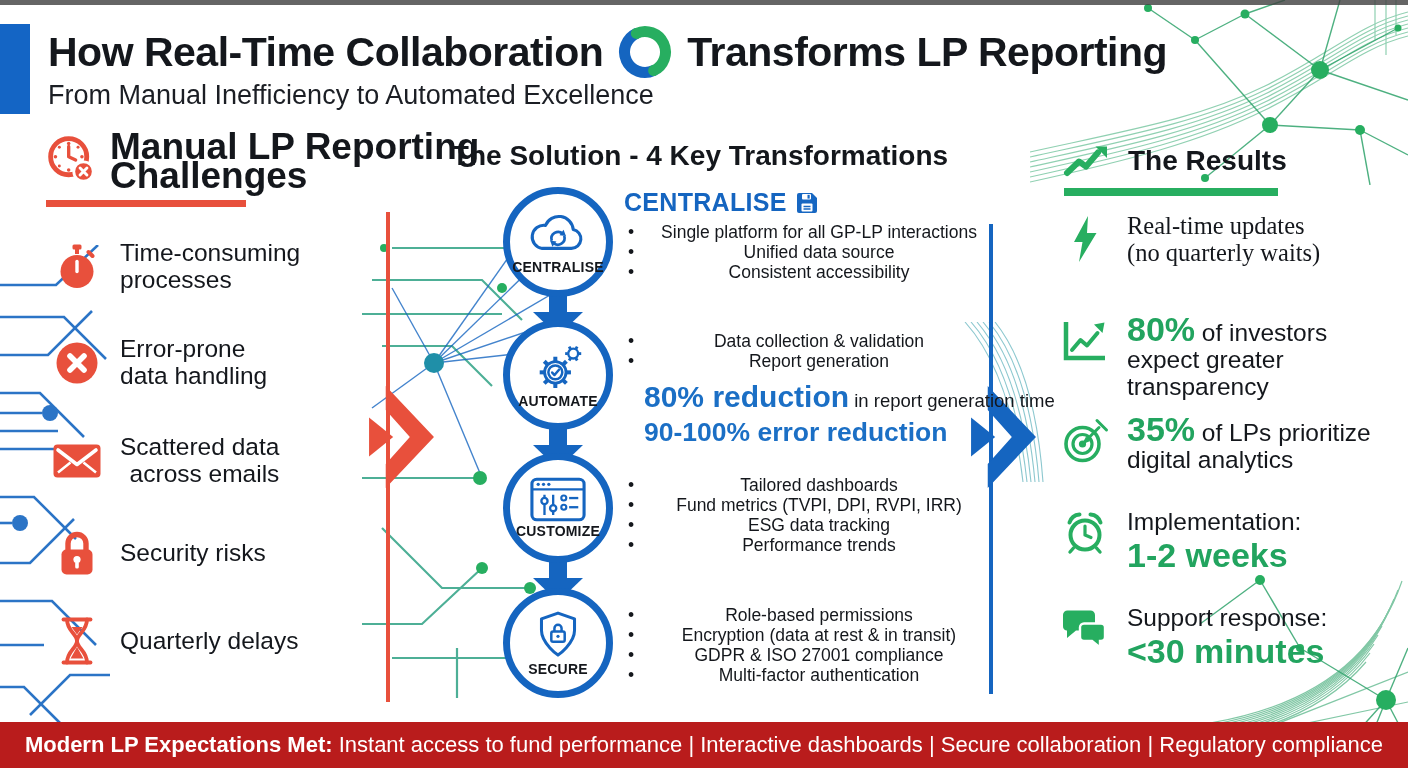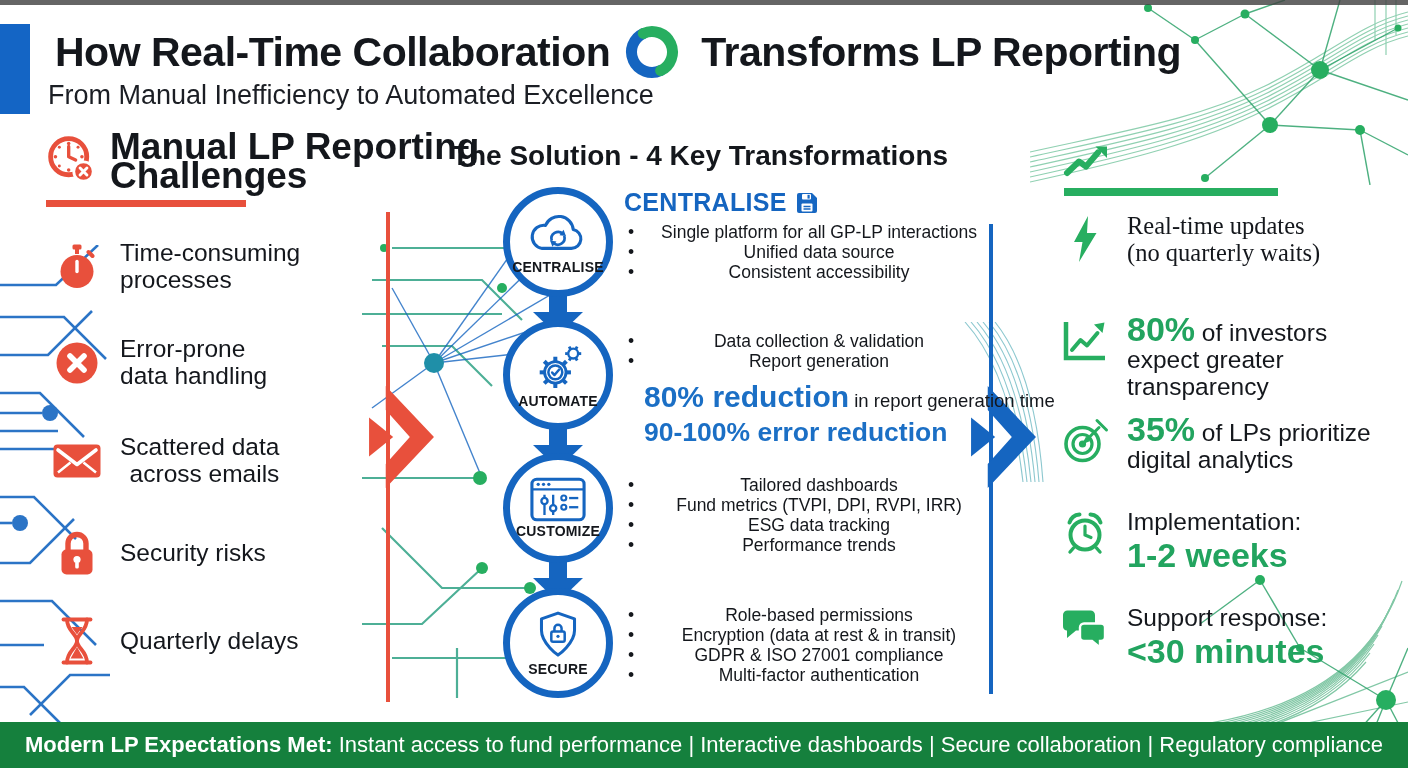--- a/index.html
+++ b/index.html
@@ -3,21 +3,21 @@
 <meta charset="utf-8">
 <style>
   html,body{margin:0;padding:0;background:#e9e9e9;}
   .stage{position:relative;width:1408px;height:768px;background:#ffffff;overflow:hidden;
          font-family:"Liberation Sans",sans-serif;color:#14171c;}
   svg{display:block;}
   
   .top-strip{position:absolute;left:0;top:0;width:1408px;height:5px;background:#3f3f3f;opacity:.8;z-index:7;}
   .accent-rect{position:absolute;left:0;top:24px;width:30px;height:90px;background:#1465C5;z-index:6;}
   .title-row{position:absolute;left:48px;top:24px;display:flex;align-items:center;gap:14px;z-index:6;}
-  .title-row span{font-size:41px;font-weight:700;letter-spacing:-.5px;white-space:nowrap;margin-left:7px;}
+  .title-row span{font-size:41px;font-weight:700;letter-spacing:-.5px;white-space:nowrap;}
   .subtitle{position:absolute;left:48px;top:80px;font-size:27px;color:#1b1e24;z-index:6;white-space:nowrap;}
   
   .chal-head{position:absolute;left:46px;top:132px;display:flex;gap:14px;align-items:flex-start;z-index:6;}
   .chal-title{font-size:37px;font-weight:700;line-height:29px;white-space:pre-line;}
   .chal-underline{position:absolute;left:46px;top:200px;width:200px;height:7px;background:#E8503C;z-index:6;}
   .chal-item{position:absolute;left:52px;display:flex;gap:18px;align-items:center;z-index:6;}
   .chal-item .txt{font-size:24.5px;line-height:26.5px;white-space:pre-line;}
   .icn{width:50px;display:flex;justify-content:center;flex:none;}
   
   .sol-title{position:absolute;left:440px;top:140px;width:520px;text-align:center;
@@ -41,21 +41,21 @@
   .res-underline{position:absolute;left:1064px;top:188px;width:214px;height:8px;background:#27AE60;z-index:6;}
   .res-item{position:absolute;left:1060px;display:flex;gap:17px;align-items:flex-start;z-index:6;}
   .res-item .rtxt{font-size:24.5px;line-height:27px;white-space:pre-line;}
   .rnum{font-size:34px;font-weight:700;color:#22A45F;}
   .rbig{font-size:34px;font-weight:700;color:#22A45F;line-height:36px;margin-top:2px;white-space:pre;}
   .ricn{width:50px;display:flex;justify-content:center;flex:none;margin-top:2px;}
   
   .vline{position:absolute;width:3.5px;z-index:1;}
   .chev{position:absolute;z-index:2;}
   
-  .footer{position:absolute;left:0;top:722px;width:1408px;height:46px;background:#15803d;z-index:7;
+  .footer{position:absolute;left:0;top:722px;width:1408px;height:46px;background:#b91c1c;z-index:7;
           display:flex;align-items:center;justify-content:center;color:#fff;font-size:22px;white-space:nowrap;}
   .footer b{font-weight:700;}
   .footer span{white-space:pre;}
   .deco{position:absolute;z-index:0;}
 </style>
 </head>
 <body>
 
 <div class="stage">
 
@@ -440,20 +440,21 @@
     </ul>
   </div>
 
   <div class="res-head">
     <span class="ricn" style="margin-top:0;">
       <svg width="48" height="38" viewBox="0 0 48 36" fill="none">
           <path d="M4 30L16 18.5L23 23.5L35 9.5" stroke="#27AE60" stroke-width="6" stroke-linecap="round" stroke-linejoin="round"></path>
           <polygon points="32.5,3.5 44,3.5 44,15" fill="#27AE60"></polygon>
         </svg>
     </span>
+    <span class="res-title">The Results</span>
   </div>
   <div class="res-underline"></div>
 
   <div class="res-item" style="top:212px;font-family:Liberation Serif, serif;">
     <span class="ricn">
       <svg width="34" height="50" viewBox="0 0 34 50">
           <polygon points="20,2 6,28 14.5,28 11,48 28.5,19 19,19" fill="#27AE60"></polygon>
         </svg>
     </span>
     <div class="rtxt">Real-time updates

